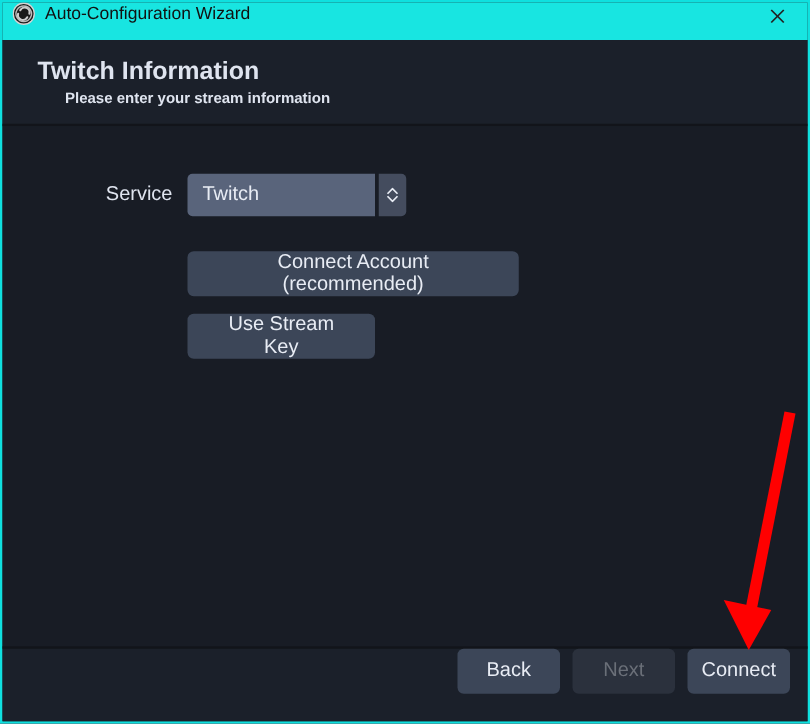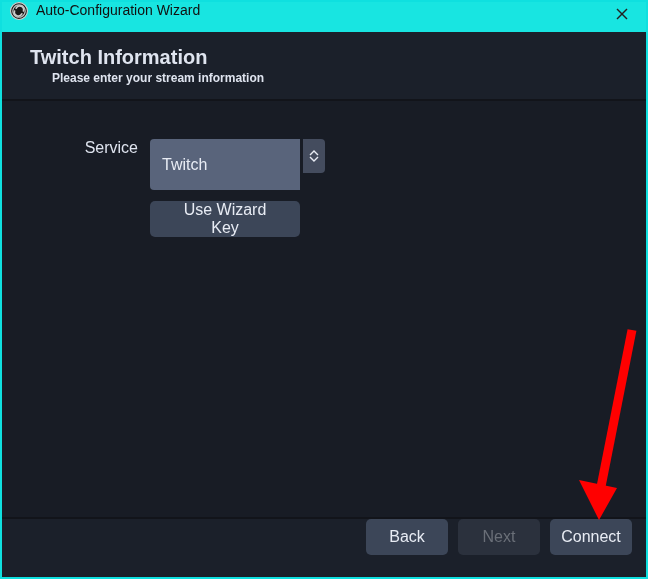--- a/index.html
+++ b/index.html
@@ -80,41 +80,42 @@
   }
   
   .wiz-body{
     flex:1 1 auto;
     background:var(--body-bg-darker);
     padding:38px 30px 10px 30px;
     color:var(--text);
   }
   .form-row{
     display:flex;
+    align-items:center;
     margin-bottom:28px;
   }
   .form-label{
     width:118px;
     text-align:right;
     padding-right:12px;
     font-size:16px;
     color:var(--text);
   }
   .select-wrap{
     display:flex;
     align-items:stretch;
     height:34px;
   }
   .select-box{
     background:var(--select-bg);
     color:var(--btn-fg);
     border:none;
     border-radius:4px 0 0 4px;
     width:150px;
-    height:51px;
+    height:34px;
     padding:16px 12px;
     font-size:16px;
     display:flex;
     align-items:center;
     cursor:pointer;
   }
   .select-spinner{
     width:22px;
     background:var(--spinner-bg);
     border-radius:0 4px 4px 0;
@@ -215,21 +216,22 @@
             <path d="M1 5 L5 1 L9 5" fill="none" stroke="#e8ecf4" stroke-width="1.4"></path>
           </svg>
           <svg width="10" height="6" viewBox="0 0 10 6">
             <path d="M1 1 L5 5 L9 1" fill="none" stroke="#e8ecf4" stroke-width="1.4"></path>
           </svg>
         </div>
       </div>
     </div>
 
     <div class="btn-stack">
-      <button class="btn usekey">Use Wizard Key</button>
+      <button class="btn connect">Connect Account (recommended)</button>
+      <button class="btn usekey">Use Stream Key</button>
     </div>
 
   </div>
 
   <div class="wiz-footer">
     <button class="btn">Back</button>
     <button class="btn disabled">Next</button>
     <button class="btn">Connect</button>
   </div>
 

